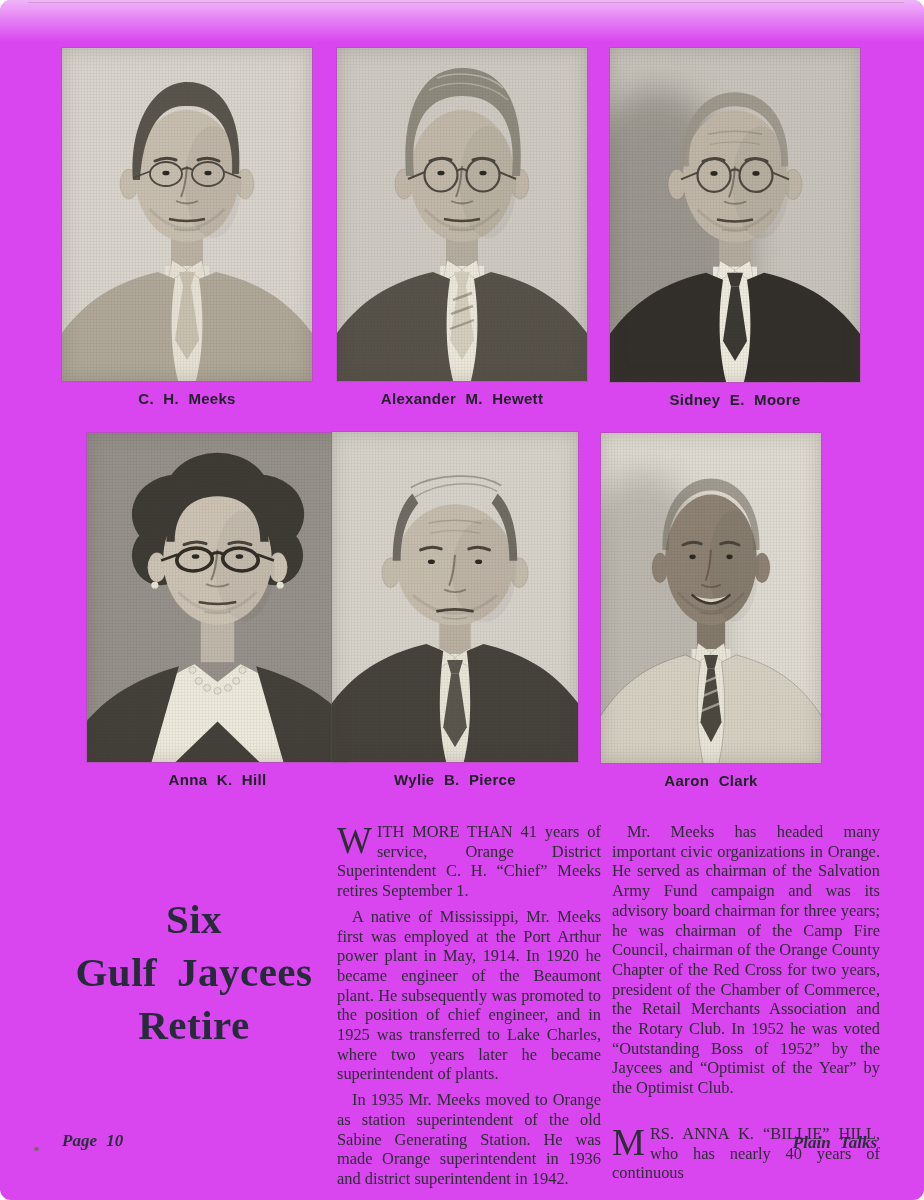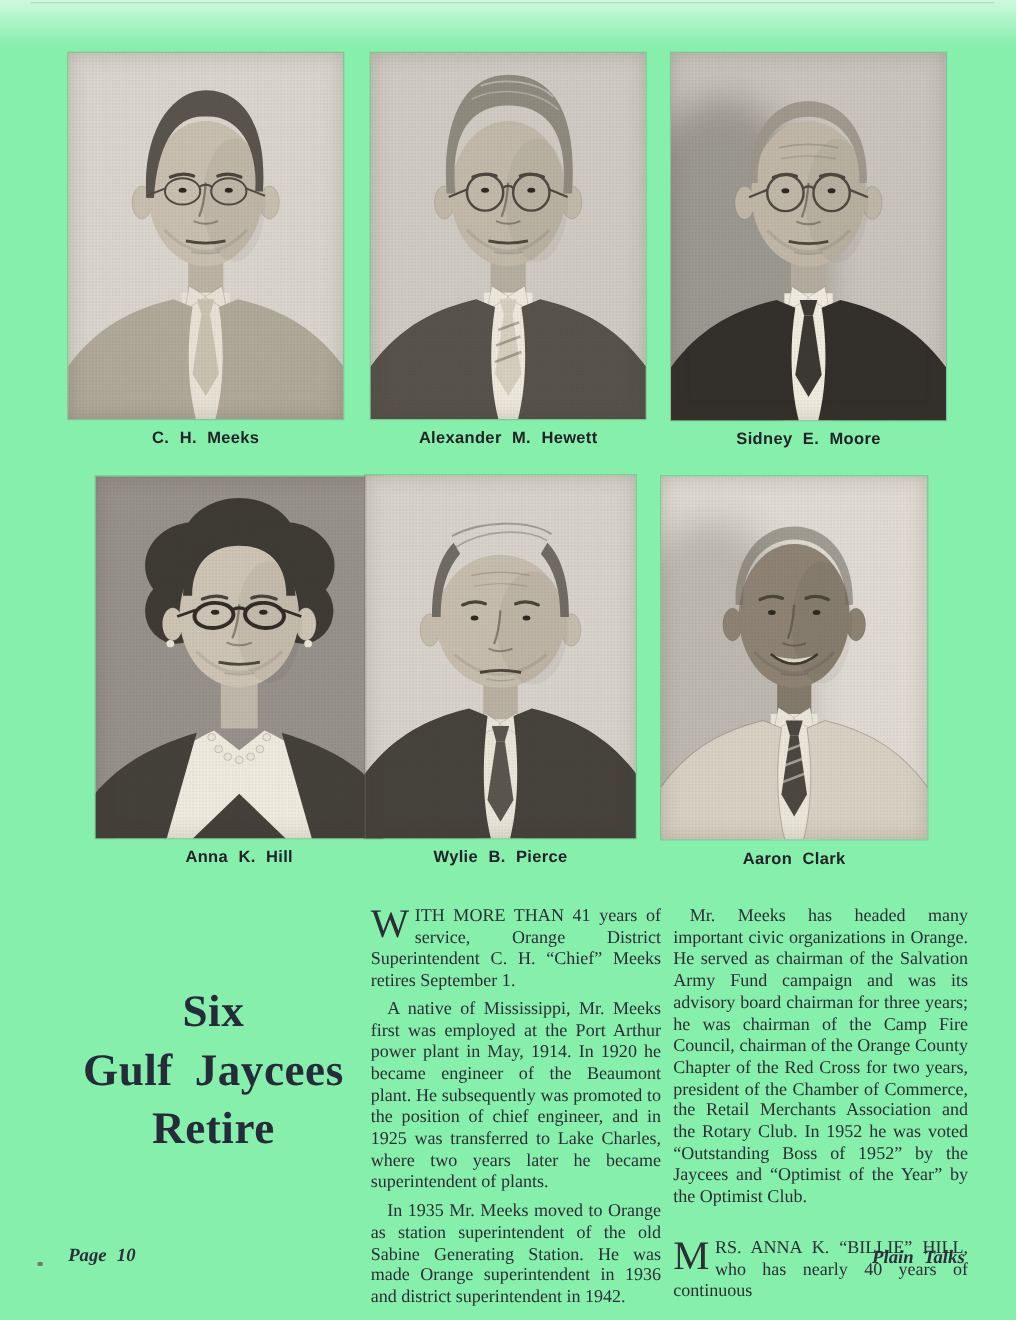--- a/index.html
+++ b/index.html
@@ -1,20 +1,20 @@
 <!DOCTYPE html>
 <html><head>
 <meta charset="utf-8">
 <title>Plain Talks — Page 10</title>
 <style>
   html,body{margin:0;padding:0;}
   .page{
     position:relative;width:924px;height:1200px;overflow:hidden;
-    background:#86efac;
-    font-family:"Liberation Serif",serif;color:#2d2d35;
+    background:#d946ef;
+    font-family:"Liberation Serif",serif;color:#2d2d35;border-radius:11px;
   }
   .page::before{content:"";position:absolute;left:0;top:0;right:0;height:42px;
     background:linear-gradient(180deg,rgba(255,255,255,.6),rgba(255,255,255,0));pointer-events:none;}
   .page::after{content:"";position:absolute;left:28px;top:2px;right:20px;height:1px;
     background:rgba(120,110,95,.25);pointer-events:none;}
 
   figure.portrait{position:absolute;margin:0;}
   .photo-wrap{position:relative;width:100%;box-shadow:0 0 0 1px rgba(104,97,84,.28);}
   .photo-wrap svg{display:block;width:100%;height:100%;}
   .halftone{position:absolute;inset:0;pointer-events:none;
@@ -24,21 +24,21 @@
   figcaption.caption{
     margin-top:9px;text-align:center;
     font-family:"Liberation Sans",sans-serif;font-weight:700;
     font-size:15px;letter-spacing:.3px;word-spacing:5px;color:#222229;
   }
   .p1{left:62px;top:48px;width:250px;}  .p1 .photo-wrap{height:333px;}
   .p2{left:337px;top:48px;width:250px;} .p2 .photo-wrap{height:333px;}
   .p3{left:610px;top:48px;width:250px;} .p3 .photo-wrap{height:334px;}
   .p4{left:87px;top:433px;width:261px;} .p4 .photo-wrap{height:329px;}
   .p5{left:332px;top:432px;width:246px;}.p5 .photo-wrap{height:330px;}
-  .p6{left:601px;top:433px;width:242px;}.p6 .photo-wrap{height:330px;}
+  .p6{left:601px;top:433px;width:220px;}.p6 .photo-wrap{height:330px;}
 
   .headline{
     position:absolute;left:48px;top:893px;width:292px;
     text-align:center;font-weight:700;font-size:41px;line-height:53px;
     color:#262b3a;letter-spacing:.5px;font-family:Liberation Serif, serif;
   }
   .headline span{display:block;word-spacing:9px;}
 
   .col{position:absolute;top:822px;font-size:16.4px;line-height:19.7px;
     text-align:justify;color:#2d2d35;}

